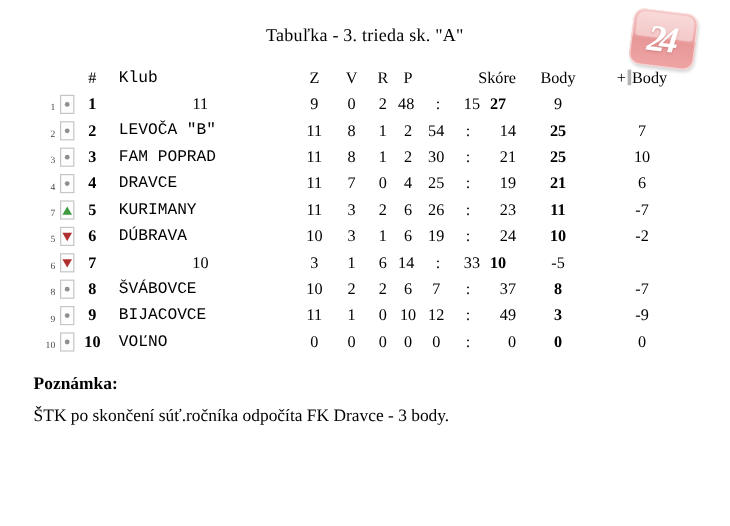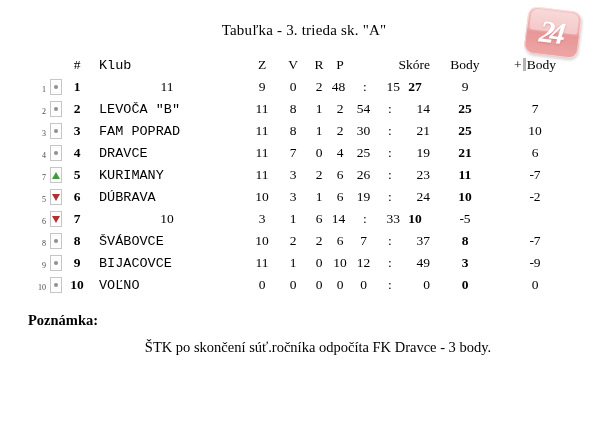--- a/index.html
+++ b/index.html
@@ -31,21 +31,21 @@
   .gf{text-align:center;padding-right:3px;}
   .ga{text-align:right;padding-left:3px;}
   .colon{text-align:center;}
   .pts{font-weight:bold;text-align:center;}
   .skore-h{grid-column:9 / span 3;text-align:right;}
   .divider{display:inline-block;width:3px;height:13px;background:#b4b4b4;
            vertical-align:-2px;margin:0 1px 0 1px;}
   
   .note{margin:16px 0 0 28px;}
   .note-label{font-weight:bold;font-size:14.5px;}
-  .note-text{margin-top:10px;font-size:14.5px;text-align:center;}
+  .note-text{margin-top:10px;font-size:14.5px;}
   
   .logo{
     position:absolute;left:526px;top:9px;width:54px;height:47px;
     transform:rotate(7deg);border-radius:9px;
     background:linear-gradient(180deg,#f5c0c0 0%,#eda4a4 46%,#e69090 54%,#ee9e9e 100%);
     box-shadow:1px 2px 3px rgba(0,0,0,.18), inset 0 0 0 1px rgba(255,255,255,.55);
     display:flex;align-items:center;justify-content:center;opacity:.93;
   }
   .logo::before{
     content:"";position:absolute;left:3px;right:3px;top:2px;height:45%;

